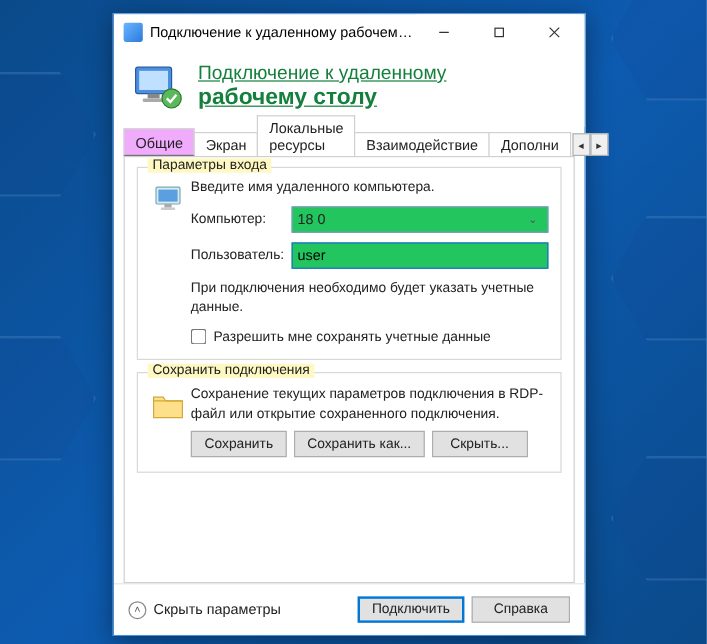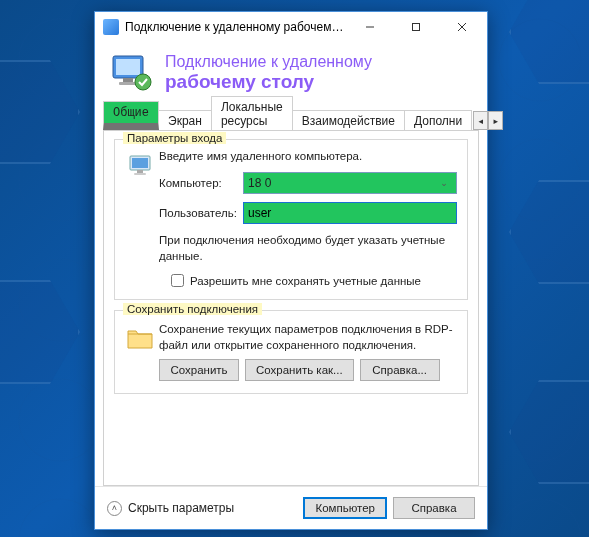--- a/index.html
+++ b/index.html
@@ -60,37 +60,37 @@
 
   .header {
     padding: 10px 16px 12px 16px;
     display:flex; align-items:center;
     background:#fff;
   }
   .header-icon {
     width:42px; height:42px; margin-right:12px; position:relative;
   }
   .header-icon svg { width:42px; height:42px; }
-  .header-text { color:#8b5cf6; }
+  .header-text { color:#15803d;text-decoration:underline; }
   .header-line1 { font-size:16px; font-weight:400; }
   .header-line2 { font-size:19px; font-weight:700; }
 
   .tabs-wrap { display:flex; align-items:flex-end; padding: 0 8px; height:24px; border-bottom:none; }
   .tab {
     padding: 3px 9px; font-size:12px;
     border:1px solid #d0d0d0; border-bottom:none;
     background:#fff; margin-right:-1px;
     position:relative; top:1px;
     color:#222;
   }
   .tab.active {
-    background:#22c55e;
+    background:#f0abfc;
     z-index:2;
-    border-bottom:7px solid #737373;
-    padding-top:4px; top:0;font-family:Liberation Mono, monospace;
+    border-bottom:1px solid #737373;
+    padding-top:4px; top:0;
   }
   .tab-scroll { display:flex; margin-left:2px; }
   .tab-arrow {
     width:15px; height:19px;
     border:1px solid #b0b0b0;
     background:#f0f0f0;
     display:flex; align-items:center; justify-content:center;
     font-size:9px; color:#333;
   }
 
@@ -131,21 +131,21 @@
   }
   .combo { display:flex; align-items:center; position:relative; }
   .combo-text { flex:1; }
   .combo-arrow {
     width:16px; height:20px;
     display:flex; align-items:center; justify-content:center;
     font-size:9px; color:#555;
   }
   .textinput { outline:none; border-color:#1a6fd4; }
   .note { margin:6px 0 10px 0; line-height:1.4; }
-  .check-row { display:flex; align-items:center;margin-left:12px; }
+  .check-row { display:flex; align-items:center; }
   .check-row input { margin-right:6px; width:13px; height:13px; }
 
   .btn {
     min-width:80px; height:22px;
     border:1px solid #adadad;
     background:#e1e1e1;
     font-size:11.5px; color:#222;
     padding:0 10px;
     cursor:pointer;
   }
@@ -285,35 +285,35 @@
           <svg viewBox="0 0 30 30">
             <path d="M3 8 h8 l2 3 h14 v14 h-24 z" fill="#ffe08a" stroke="#d4a83a"></path>
             <path d="M3 11 h24" stroke="#d4a83a"></path>
           </svg>
         </div>
         <div class="group-content">
           <div style="line-height:1.4;">Сохранение текущих параметров подключения в RDP-файл или открытие сохраненного подключения.</div>
           <div class="btn-row">
             <button class="btn">Сохранить</button>
             <button class="btn">Сохранить как...</button>
-            <button class="btn">Справка...</button>
+            <button class="btn">Скрыть...</button>
           </div>
         </div>
       </div>
     </div>
 
   </div>
 
   <div class="footer">
     <div class="collapse-link">
       <span class="circ">˄</span>
       <span>Скрыть параметры</span>
     </div>
     <div class="footer-spacer"></div>
-    <button class="btn primary">Компьютер</button>
+    <button class="btn primary">Подключить</button>
     <button class="btn">Справка</button>
   </div>
 
 </div>
 
 <div class="cursor" style="left:437px; top:239px;">
   <svg width="16" height="18" viewBox="0 0 16 18">
     <path d="M1 1 L1 14 L4.5 11 L7 16 L9 15 L6.5 10 L11 10 Z" fill="#fff" stroke="#000" stroke-width="1"></path>
   </svg>
 </div>

